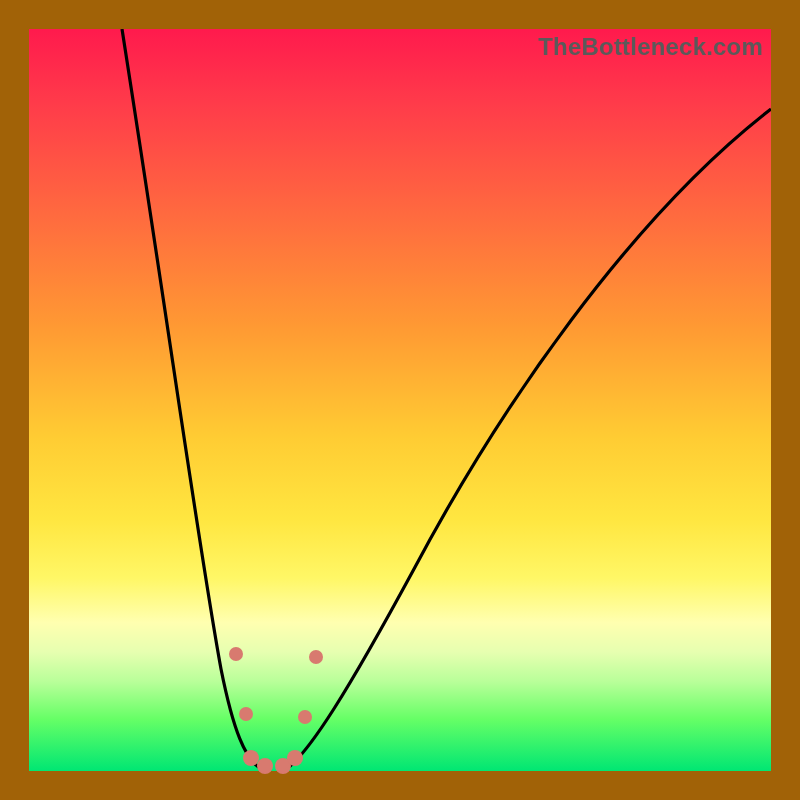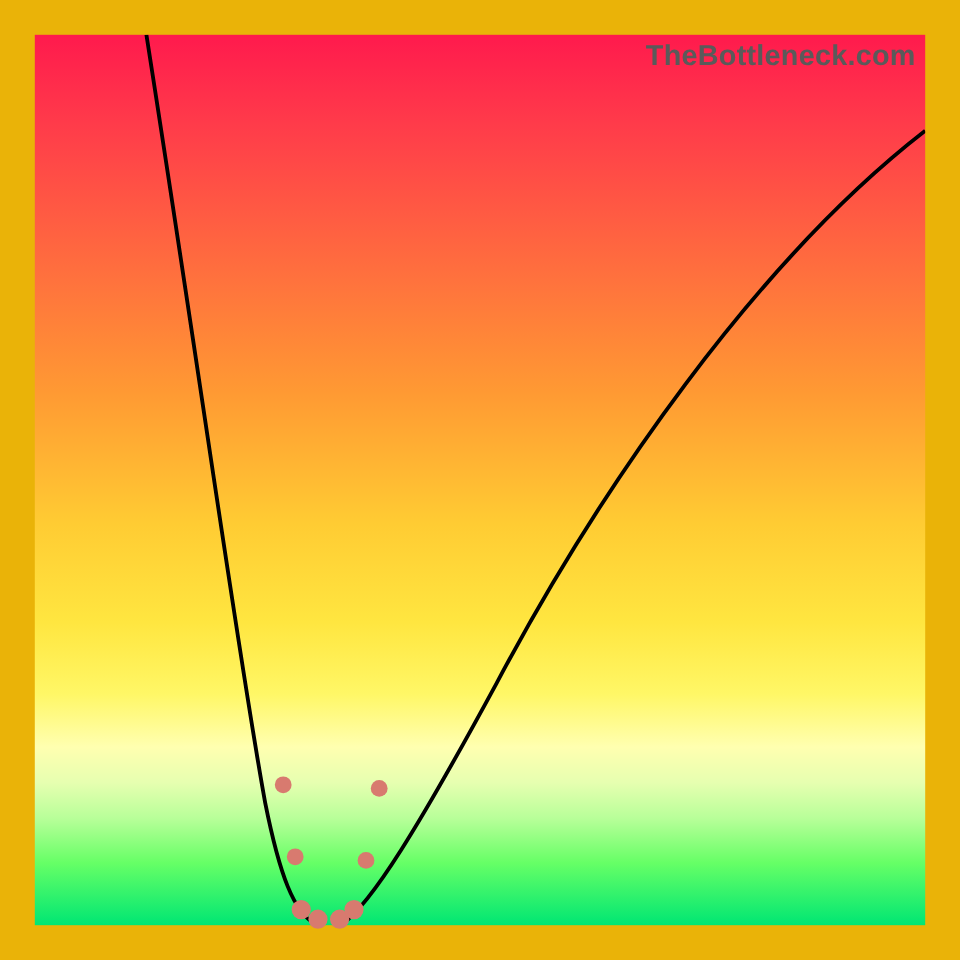--- a/index.html
+++ b/index.html
@@ -1,21 +1,21 @@
 <!DOCTYPE html>
 <html><head>
 <meta charset="utf-8">
 <style>
   * { margin: 0; padding: 0; box-sizing: border-box; }
   html, body { width: 800px; height: 800px; overflow: hidden; background: #000; }
   .frame {
     position: absolute;
     left: 0; top: 0;
     width: 800px; height: 800px;
-    background: #eab308;
+    background: #a16207;
   }
   .plot {
     position: absolute;
     left: 29px;
     top: 29px;
     width: 742px;
     height: 742px;
     background: linear-gradient(to bottom,
       #ff1a4d 0%,
       #ff3b4a 10%,

